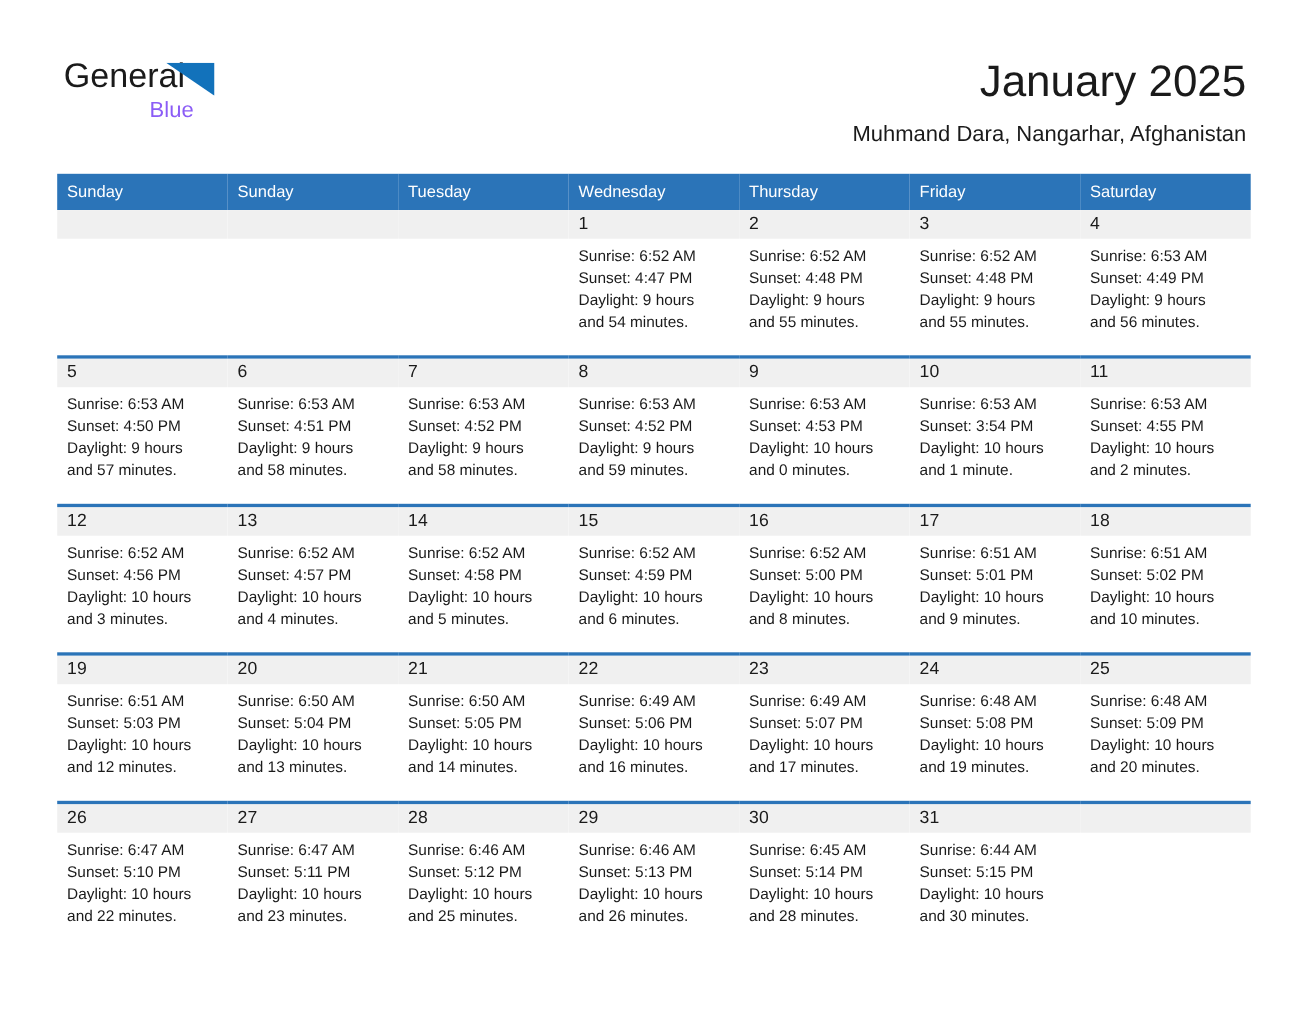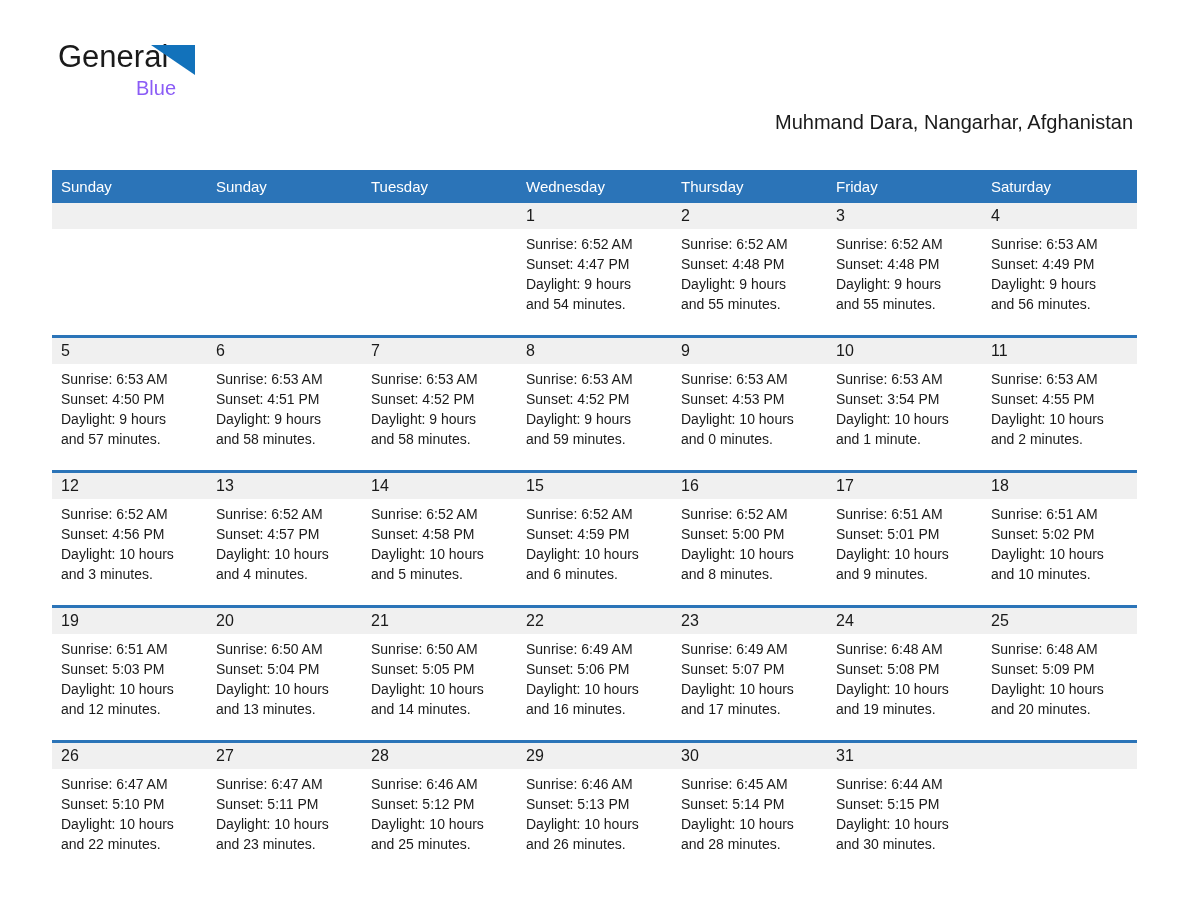--- a/index.html
+++ b/index.html
@@ -26,21 +26,21 @@
   .header {
     position: absolute;
     left: 0;
     top: 0;
     width: 1188px;
     height: 152px;
   }
   .logo {
     position: absolute;
     left: 58px;
-    top: 40px;
+    top: 52px;
     width: 260px;
     height: 72px;
     text-align: center;
   }
   .logo-general {
     position: absolute;
     left: 0;
     top: 0;
     font-size: 31px;
     line-height: 34px;
@@ -89,21 +89,20 @@
   .calendar {
     position: absolute;
     left: 52px;
     top: 158px;
     width: 1085px;
   }
   table.cal {
     border-collapse: collapse;
     table-layout: fixed;
     width: 1085px;
-    margin-top: 12px;
   }
   table.cal col { width: 155px; }
 
   thead th {
     background: #2b74b8;
     color: #ffffff;
     font-size: 15px;
     font-weight: 400;
     text-align: left;
     padding: 8px 0 8px 9px;
@@ -156,20 +155,21 @@
     <div class="logo">
       <span class="logo-general">General</span>
       <span class="logo-tri-shape">
         <svg width="44" height="30" viewBox="0 0 44 30" xmlns="http://www.w3.org/2000/svg">
           <polygon points="0,0 44,0 0,30" transform="scale(-1,1) translate(-44,0)" fill="#1272bb"></polygon>
         </svg>
       </span>
       <span class="logo-blue">Blue</span>
     </div>
 
+    <div class="title">January 2025</div>
     <div class="subtitle">Muhmand Dara, Nangarhar, Afghanistan</div>
   </div>
 
   <div class="calendar">
     <table class="cal">
       <colgroup>
         <col>
           <col>
           <col>
           <col>

